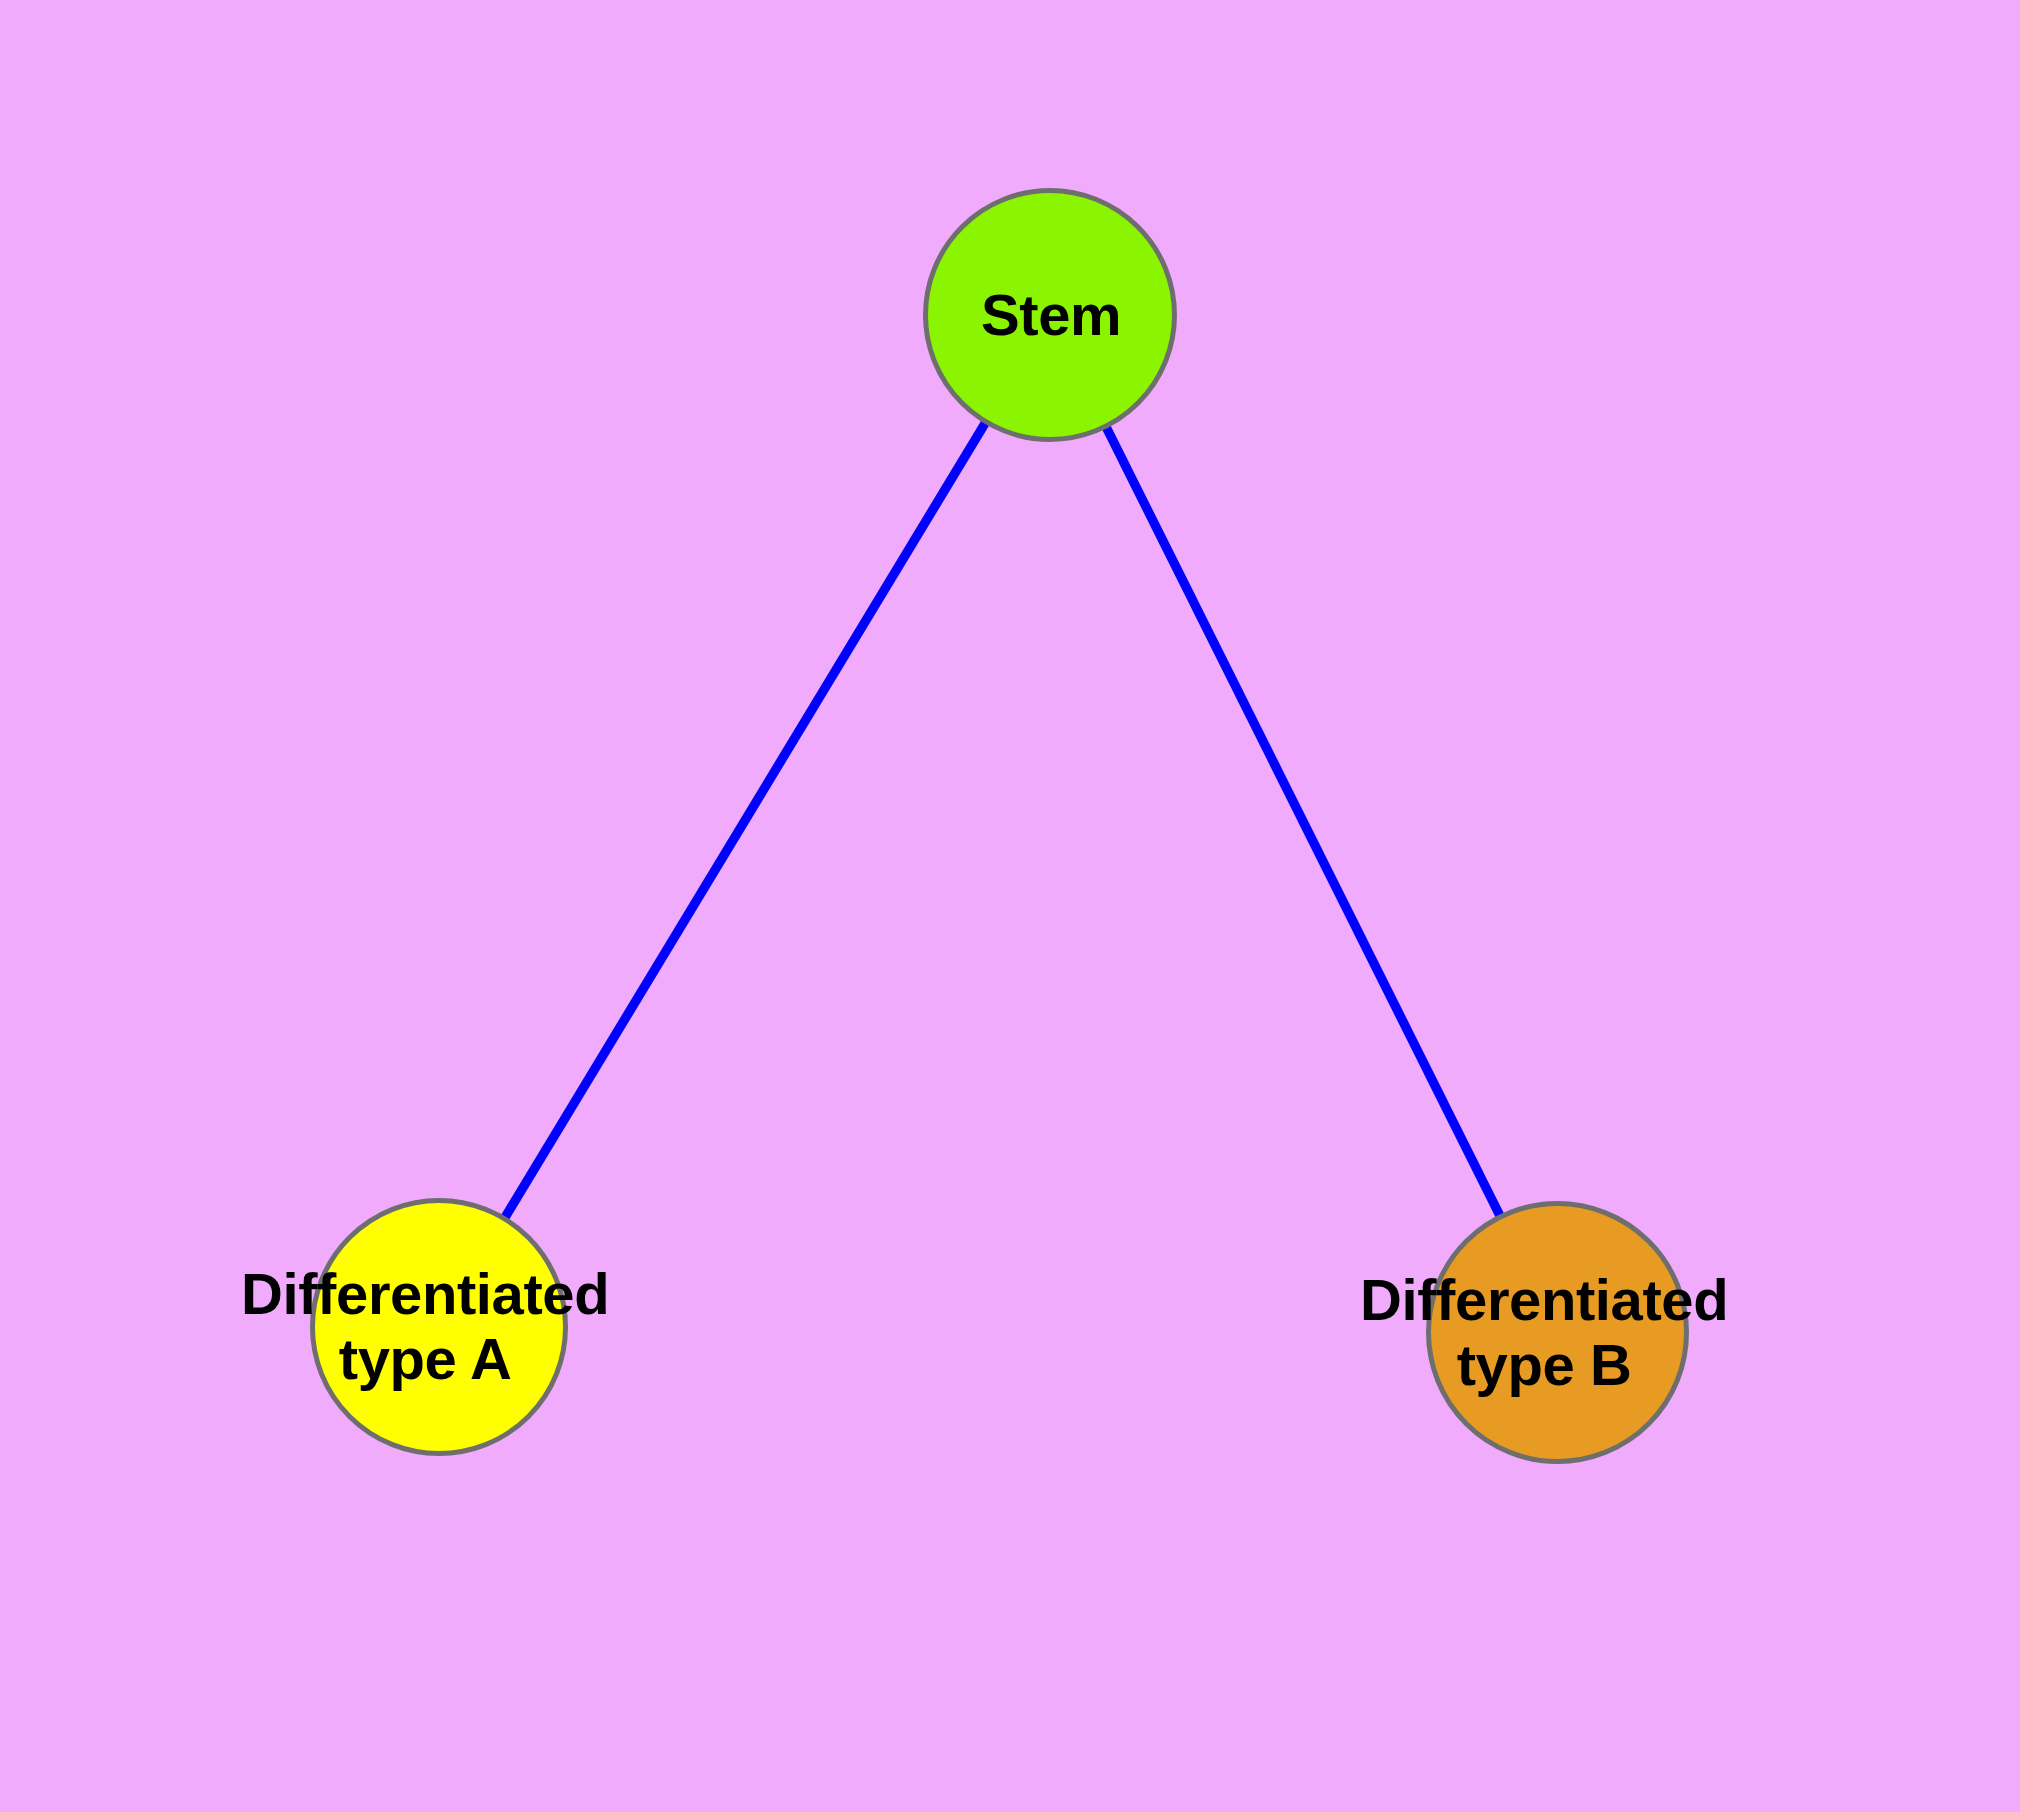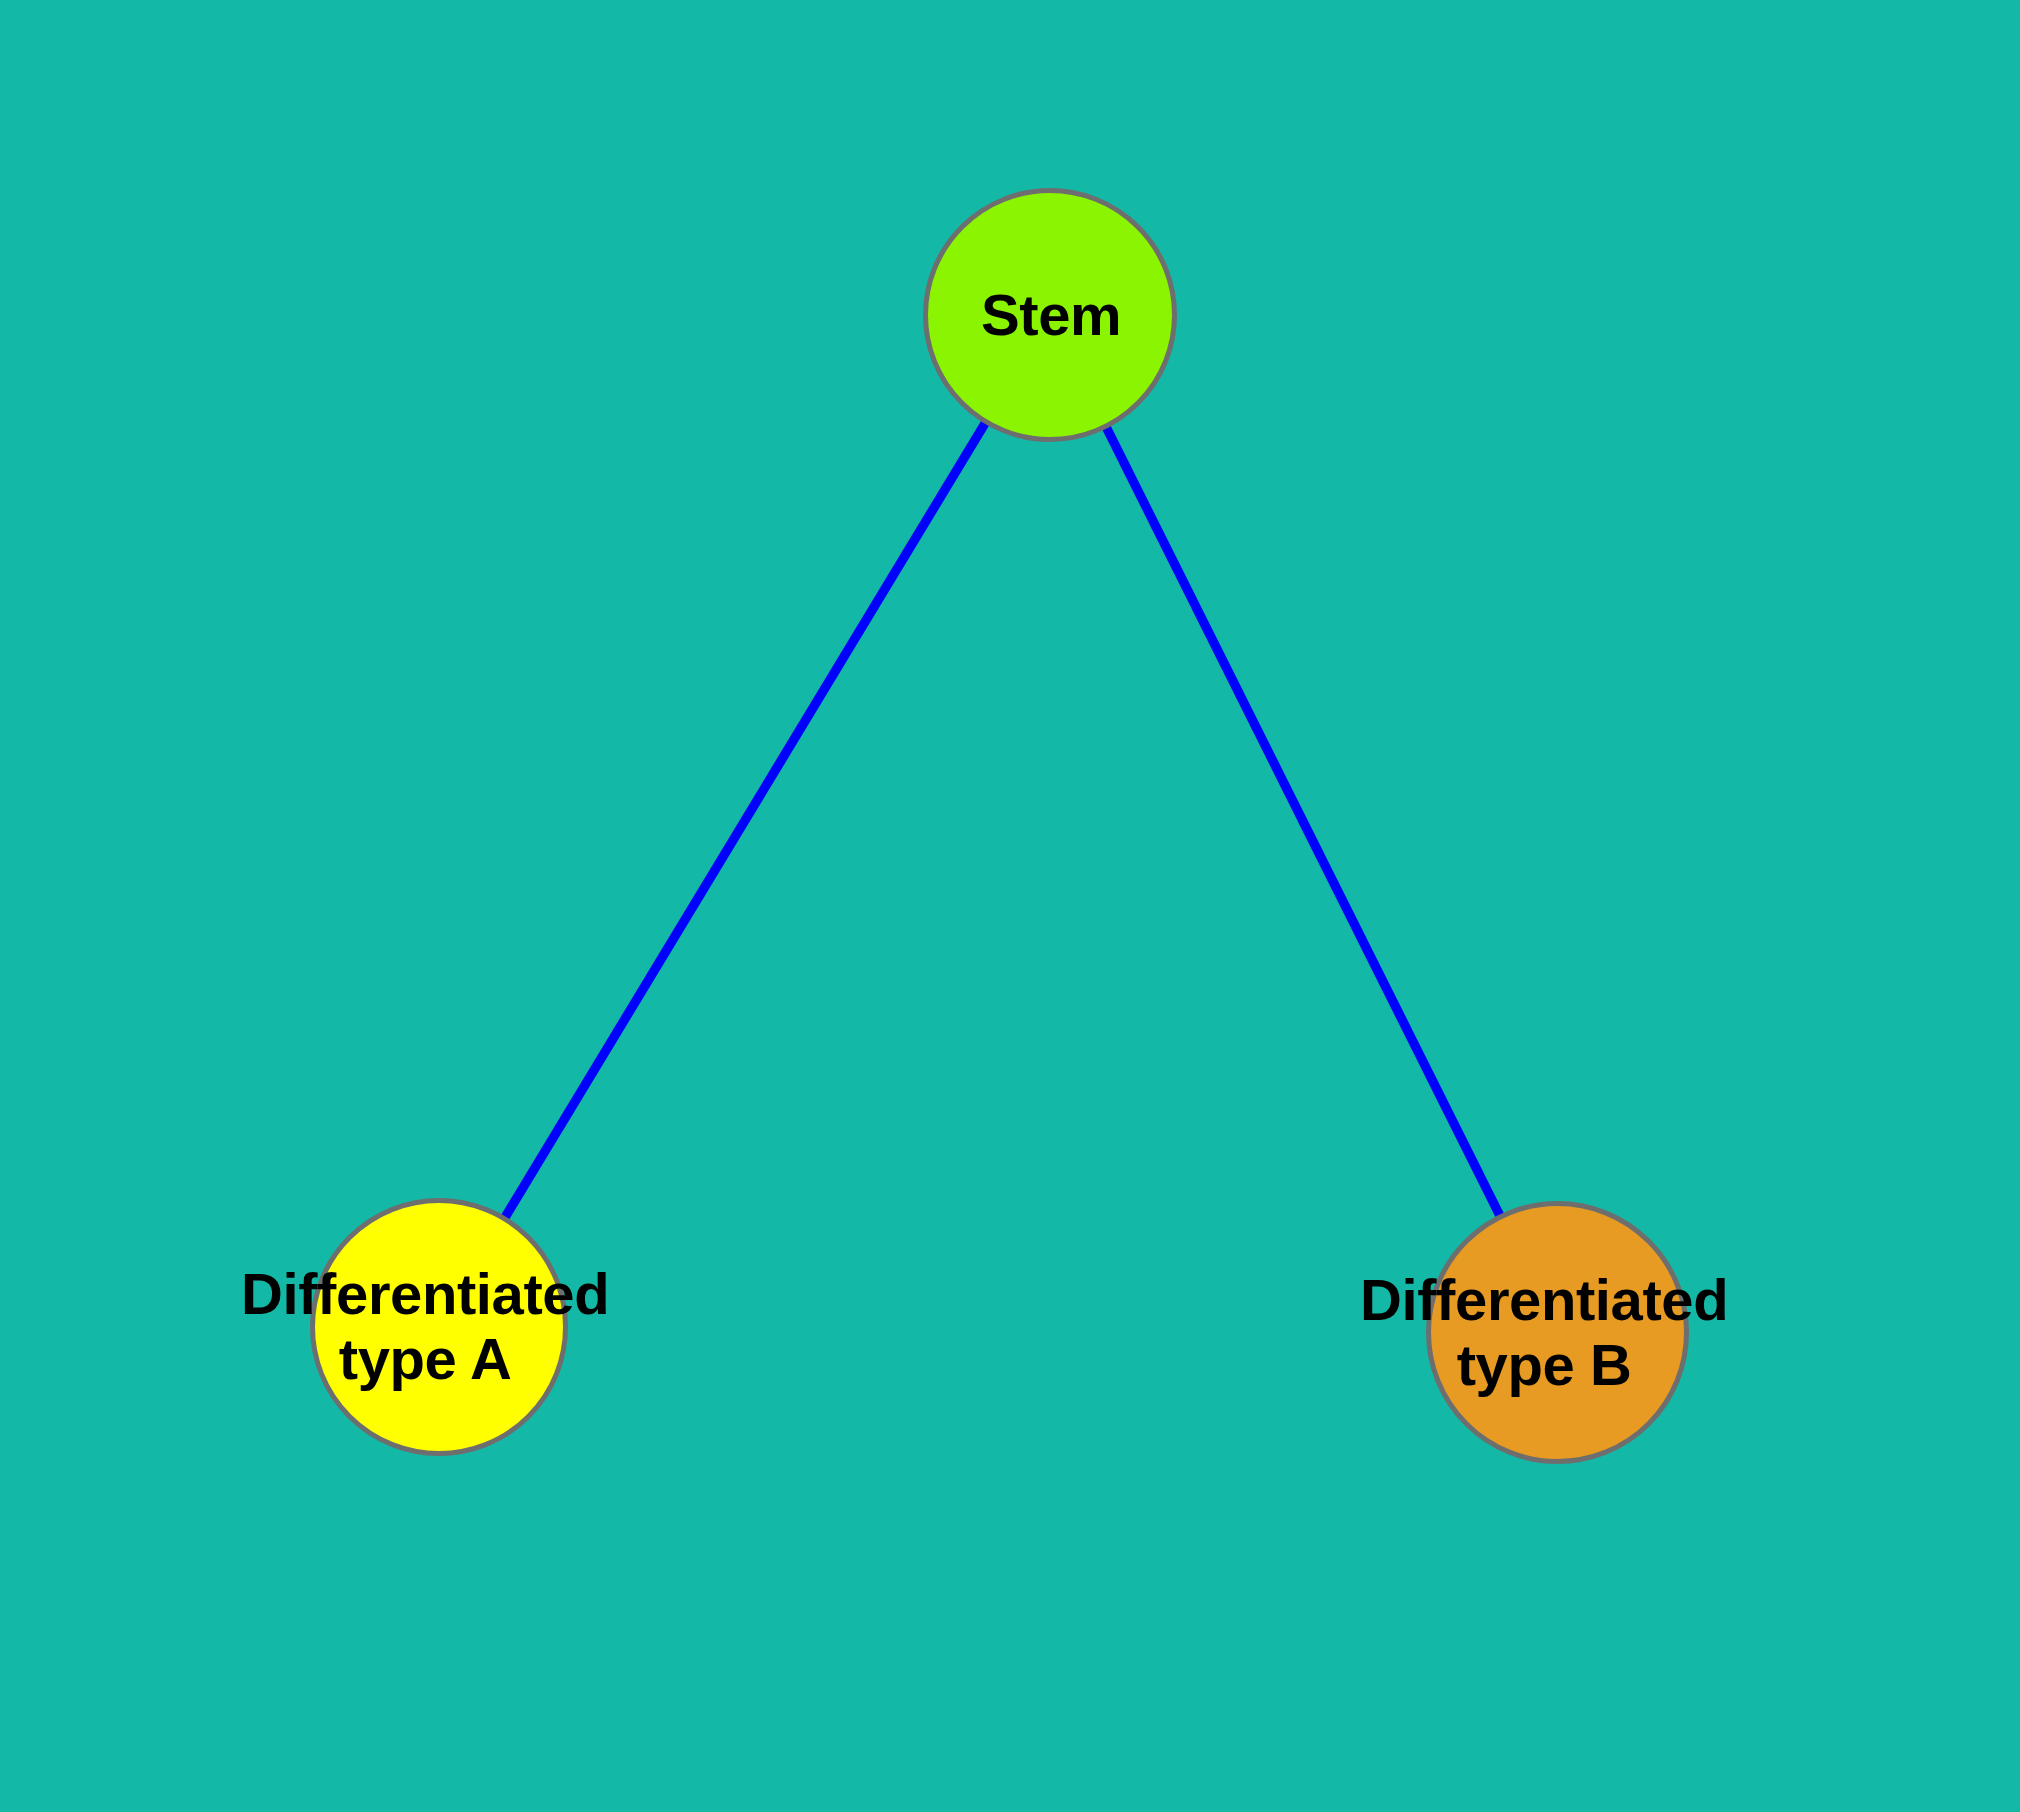--- a/index.html
+++ b/index.html
@@ -41,21 +41,21 @@
     line-height: 1.12;
     letter-spacing: -0.4px;
     white-space: pre;
     pointer-events: none;
     font-family: "Liberation Sans", "DejaVu Sans", sans-serif;
   }
 </style>
 </head>
 <body style="background: rgb(204, 204, 251);">
 
-<div id="canvas" style="width: 2021px; height: 1812px; background: #14b8a6;">
+<div id="canvas" style="width: 2021px; height: 1812px; background: #f0abfc;">
 
   <svg id="edge-layer" viewBox="0 0 2384 2138" preserveAspectRatio="none" aria-hidden="true" style="width: 2021px; height: 1812px;">
       <line x1="1162.449061090105" y1="498.66472970805074" x2="595.5854110573259" y2="1436.623584755354" stroke="#0000ff" stroke-width="11" stroke-linecap="butt"></line>
       <line x1="1305.0993178594233" y1="504.4193346098632" x2="1769.6675970777583" y2="1435.1070392208846" stroke="#0000ff" stroke-width="11" stroke-linecap="butt"></line>
     </svg>
 
   <div id="node-layer">
       <div class="node" style="left: 923px; top: 188px; width: 254px; height: 254px; background: rgb(139, 244, 0); border-color: rgb(110, 110, 110); border-width: 5.1px;"></div>
       <div class="node-label" style="font-size: 58px; color: rgb(0, 0, 0); left: 981px; top: 283px;">Stem</div>
       <div class="node" style="left: 310px; top: 1198px; width: 258px; height: 258px; background: rgb(255, 255, 0); border-color: rgb(110, 110, 110); border-width: 5.1px;"></div>

